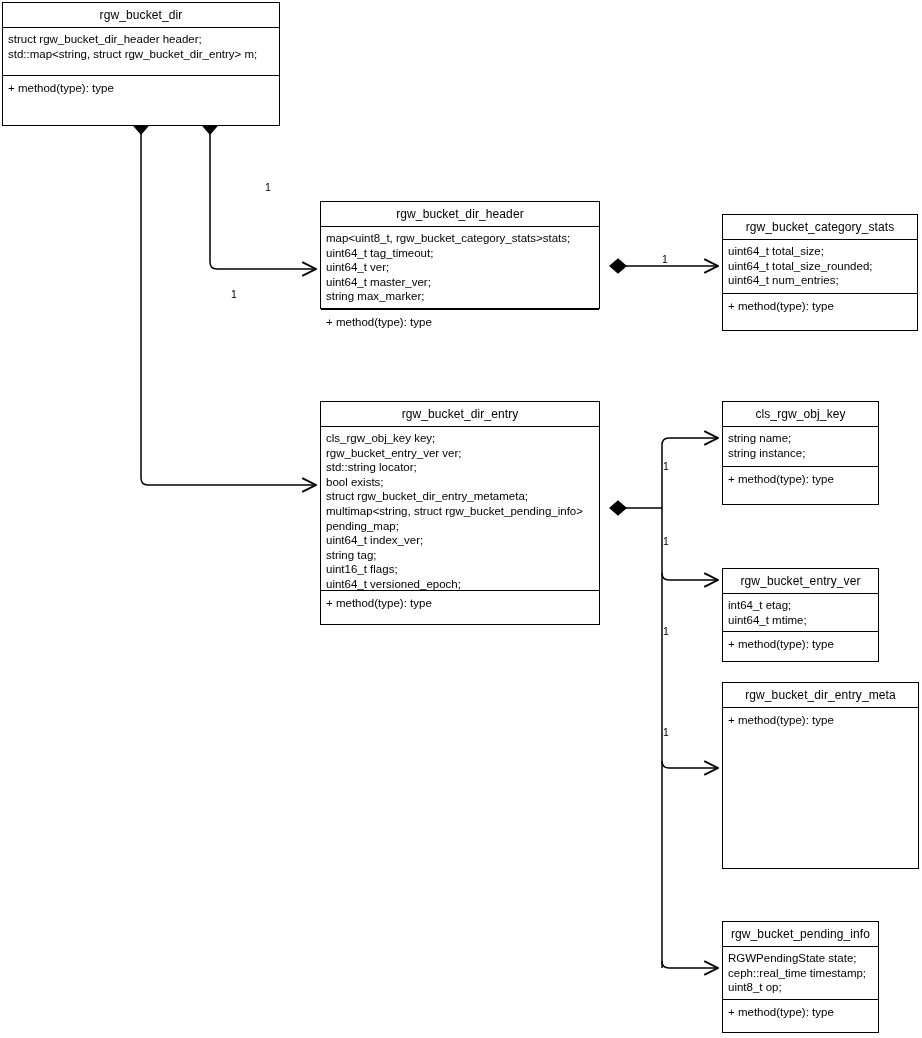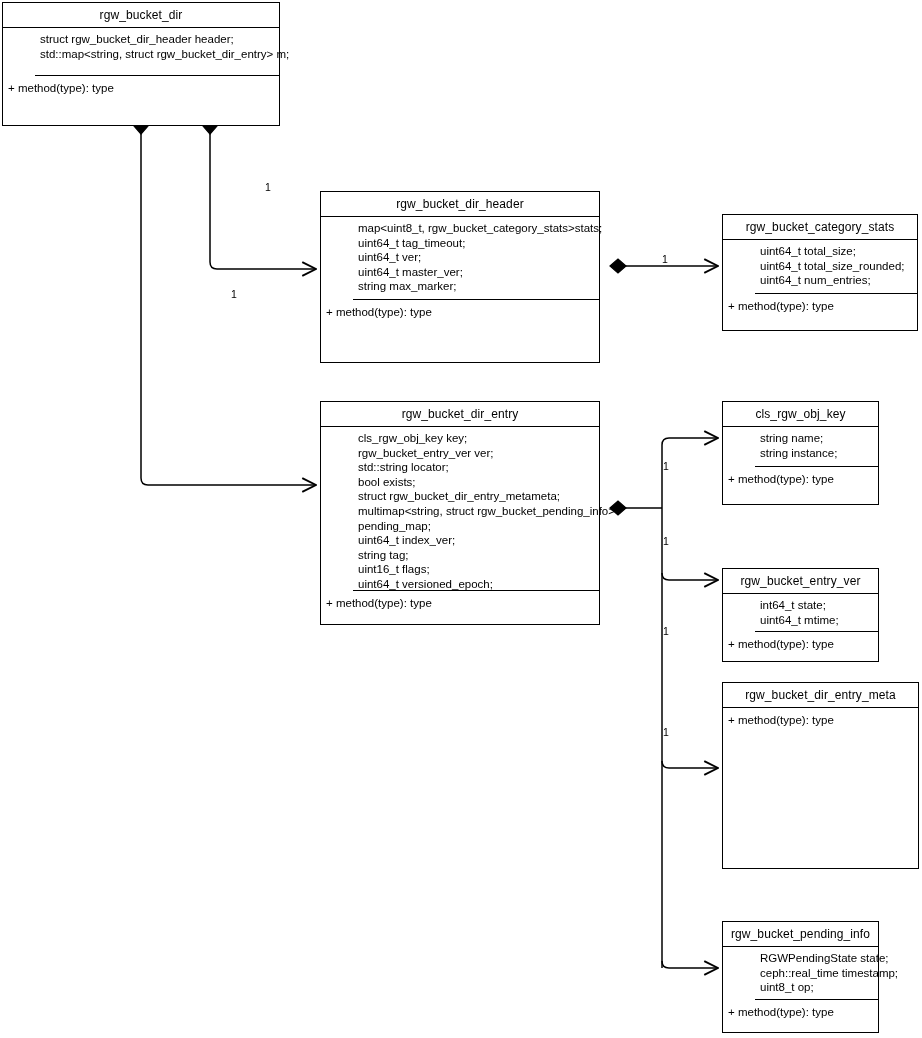--- a/index.html
+++ b/index.html
@@ -31,21 +31,20 @@
     color: #000000;
     border-bottom: 1.6px solid #000000;
     padding: 5px 4px 5px 4px;
     letter-spacing: 0.1px;
     white-space: nowrap;
   }
   .uml-attrs {
     box-sizing: border-box;
     border-bottom: 1.6px solid #000000;
     padding: 4px 0 19px 5px;
-    margin-left: 32px;
   }
   .uml-ops {
     box-sizing: border-box;
     padding: 5px 0 5px 5px;
   }
   .uml-line {
     font-size: 11.5px;
     line-height: 14.6px;
     color: #000000;
     white-space: nowrap;
@@ -125,21 +124,21 @@
     <div class="uml-title">rgw_bucket_dir</div>
     <div class="uml-attrs" style="height:48px;">
       <div class="uml-line">struct rgw_bucket_dir_header header;</div>
       <div class="uml-line">std::map&lt;string, struct rgw_bucket_dir_entry&gt; m;</div>
     </div>
     <div class="uml-ops">
       <div class="uml-line">+ method(type): type</div>
     </div>
   </div>
 
-  <div class="uml-class" style="left:320px; top:191px; width:280px; height:172px;">
+  <div class="uml-class" style="left:320px; top:201px; width:280px; height:108px;">
     <div class="uml-title">rgw_bucket_dir_header</div>
     <div class="uml-attrs" style="height:83px;">
       <div class="uml-line">map&lt;uint8_t, rgw_bucket_category_stats&gt;stats;</div>
       <div class="uml-line">uint64_t tag_timeout;</div>
       <div class="uml-line">uint64_t ver;</div>
       <div class="uml-line">uint64_t master_ver;</div>
       <div class="uml-line">string max_marker;</div>
     </div>
     <div class="uml-ops">
       <div class="uml-line">+ method(type): type</div>
@@ -185,21 +184,21 @@
       <div class="uml-line">string instance;</div>
     </div>
     <div class="uml-ops">
       <div class="uml-line">+ method(type): type</div>
     </div>
   </div>
 
   <div class="uml-class" style="left:722px; top:568px; width:157px; height:94px;">
     <div class="uml-title">rgw_bucket_entry_ver</div>
     <div class="uml-attrs" style="height:38px;">
-      <div class="uml-line">int64_t state;</div>
+      <div class="uml-line">int64_t etag;</div>
       <div class="uml-line">uint64_t mtime;</div>
     </div>
     <div class="uml-ops">
       <div class="uml-line">+ method(type): type</div>
     </div>
   </div>
 
   <div class="uml-class" style="left:722px; top:682px; width:197px; height:187px;">
     <div class="uml-title">rgw_bucket_dir_entry_meta</div>
     <div class="uml-ops">

